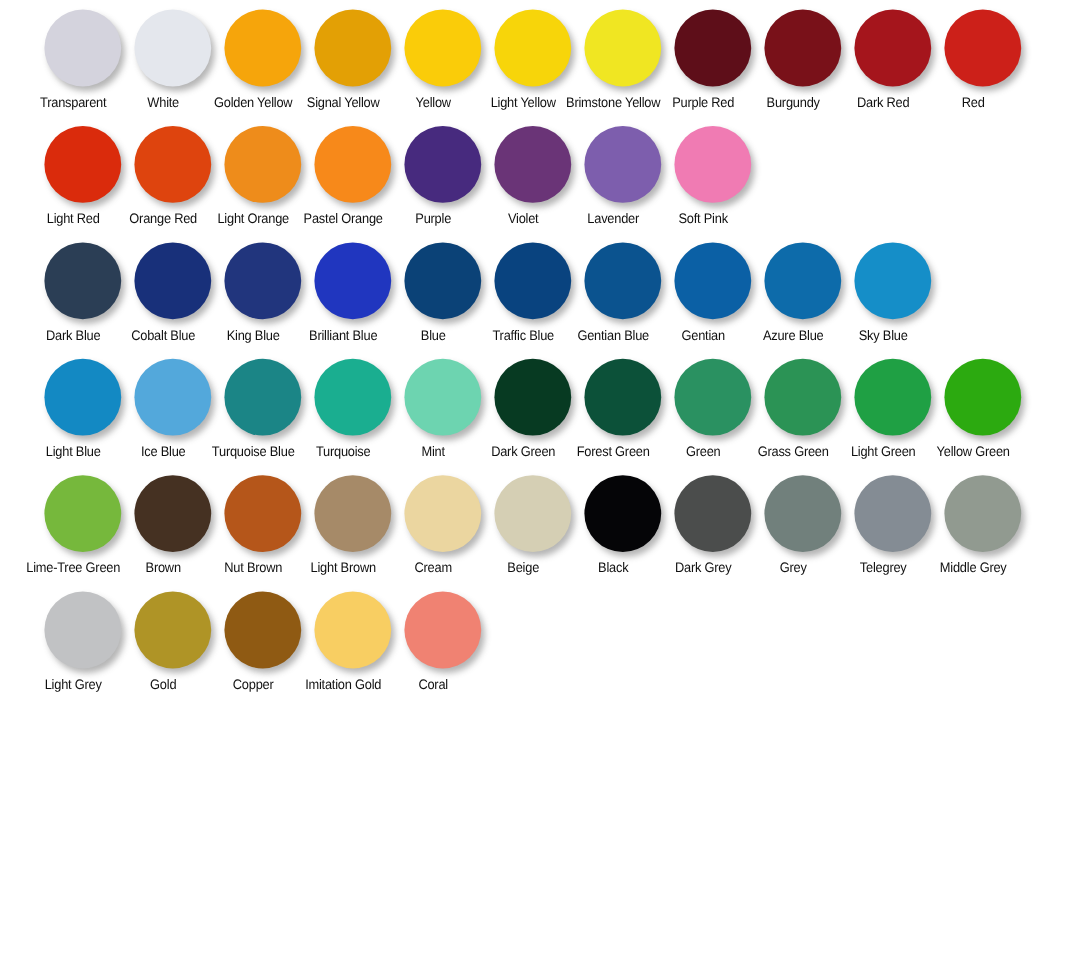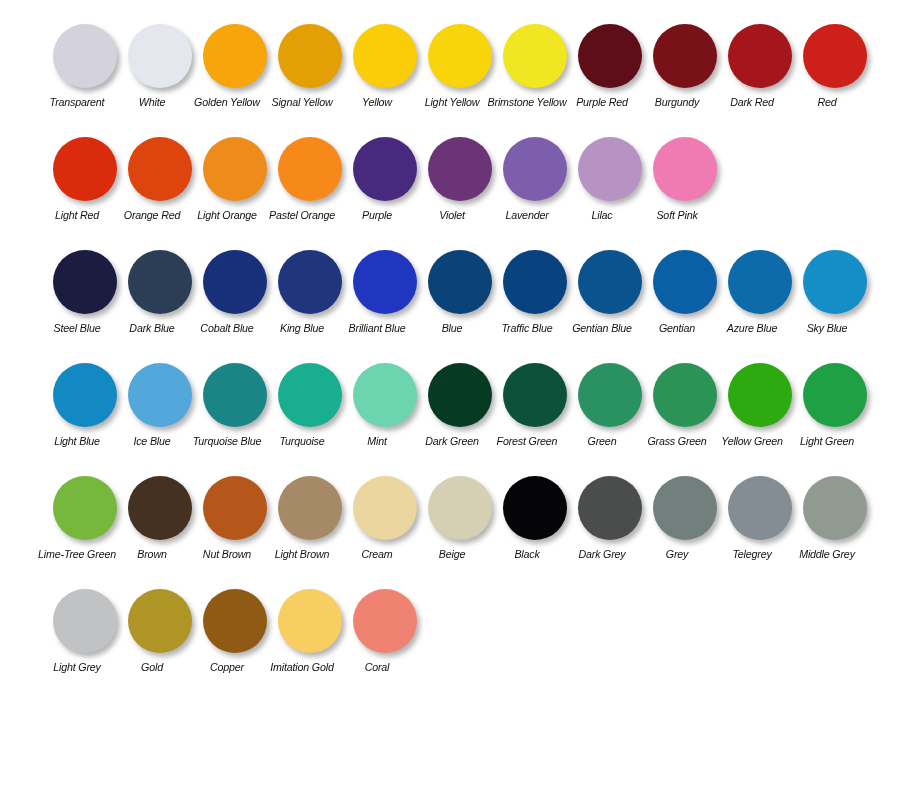--- a/index.html
+++ b/index.html
@@ -18,24 +18,23 @@
     width: 900px;
     height: 800px;
     background: #ffffff;
     box-sizing: border-box;
     padding: 8px 0 0 0;
   }
   .swatch-row {
     display: flex;
     flex-direction: row;
     align-items: flex-start;
-    margin: 16px;
+    margin: 0;
     padding: 0 0 0 37px;
     height: 97px;
-    font-style: italic;
   }
   .swatch-cell {
     width: 75px;
     flex: 0 0 75px;
     display: flex;
     flex-direction: column;
     align-items: center;
     margin: 0;
     padding: 0;
   }
@@ -181,40 +180,28 @@
         <span class="swatch-label">Violet</span>
       </div>
       <div class="swatch-cell">
         <div class="swatch-disc-wrap">
           <div class="swatch-disc" style="background: rgb(125, 94, 173);"></div>
         </div>
         <span class="swatch-label">Lavender</span>
       </div>
       <div class="swatch-cell">
         <div class="swatch-disc-wrap">
-          <div class="swatch-disc" style="background: rgb(183, 147, 196);"></div>
-        </div>
-        <span class="swatch-label">Lilac</span>
-      </div>
-      <div class="swatch-cell">
-        <div class="swatch-disc-wrap">
           <div class="swatch-disc" style="background: rgb(240, 123, 179);"></div>
         </div>
         <span class="swatch-label">Soft Pink</span>
       </div>
     </div>
     <div class="swatch-row">
       <div class="swatch-cell">
         <div class="swatch-disc-wrap">
-          <div class="swatch-disc" style="background: rgb(27, 28, 64);"></div>
-        </div>
-        <span class="swatch-label">Steel Blue</span>
-      </div>
-      <div class="swatch-cell">
-        <div class="swatch-disc-wrap">
           <div class="swatch-disc" style="background: rgb(43, 62, 85);"></div>
         </div>
         <span class="swatch-label">Dark Blue</span>
       </div>
       <div class="swatch-cell">
         <div class="swatch-disc-wrap">
           <div class="swatch-disc" style="background: rgb(24, 48, 122);"></div>
         </div>
         <span class="swatch-label">Cobalt Blue</span>
       </div>
@@ -317,29 +304,29 @@
         <span class="swatch-label">Green</span>
       </div>
       <div class="swatch-cell">
         <div class="swatch-disc-wrap">
           <div class="swatch-disc" style="background: rgb(43, 147, 85);"></div>
         </div>
         <span class="swatch-label">Grass Green</span>
       </div>
       <div class="swatch-cell">
         <div class="swatch-disc-wrap">
+          <div class="swatch-disc" style="background: rgb(31, 160, 68);"></div>
+        </div>
+        <span class="swatch-label">Light Green</span>
+      </div>
+      <div class="swatch-cell">
+        <div class="swatch-disc-wrap">
           <div class="swatch-disc" style="background: rgb(44, 170, 16);"></div>
         </div>
         <span class="swatch-label">Yellow Green</span>
-      </div>
-      <div class="swatch-cell">
-        <div class="swatch-disc-wrap">
-          <div class="swatch-disc" style="background: rgb(31, 160, 68);"></div>
-        </div>
-        <span class="swatch-label">Light Green</span>
       </div>
     </div>
     <div class="swatch-row">
       <div class="swatch-cell">
         <div class="swatch-disc-wrap">
           <div class="swatch-disc" style="background: rgb(118, 184, 60);"></div>
         </div>
         <span class="swatch-label">Lime-Tree Green</span>
       </div>
       <div class="swatch-cell">

